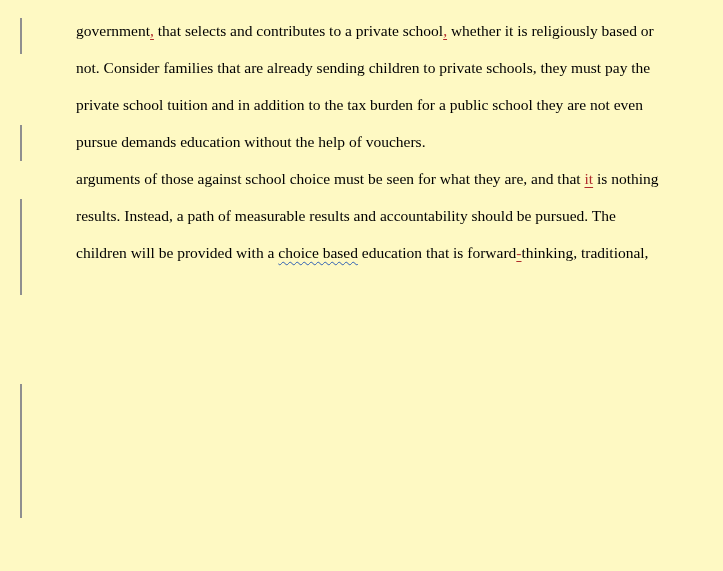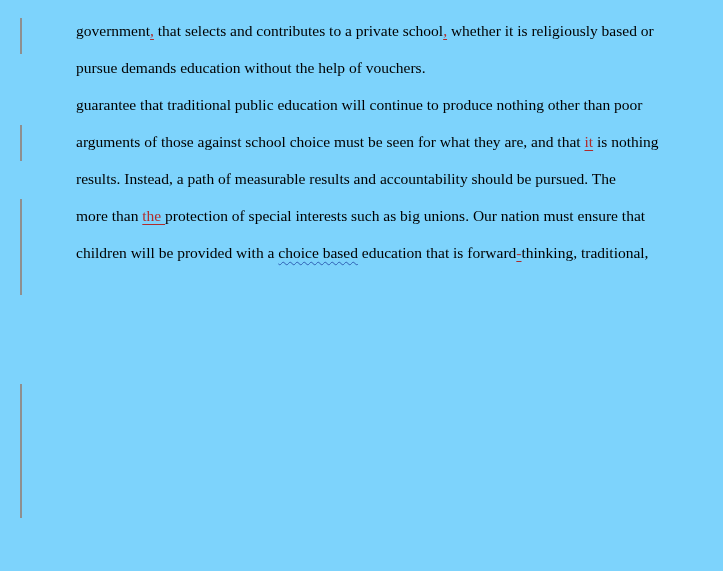--- a/index.html
+++ b/index.html
@@ -4,21 +4,21 @@
 <style>
   html, body {
     margin: 0;
     padding: 0;
     background: #ffffff;
   }
   .page {
     position: relative;
     width: 723px;
     height: 571px;
-    background: #7dd3fc;
+    background: #fef9c3;
     overflow: hidden;
     font-family: "Liberation Serif", serif;
   }
   .change-bar {
     position: absolute;
     left: 20px;
     width: 2px;
     background: var(--bar-color, #8f8f8f);
   }
   .text-block {
@@ -63,20 +63,20 @@
 
 <div class="page">
   <div id="change-bars">
       <div class="change-bar" style="top: 18px; height: 36px;"></div>
       <div class="change-bar" style="top: 125px; height: 36px;"></div>
       <div class="change-bar" style="top: 199px; height: 96px;"></div>
       <div class="change-bar" style="top: 384px; height: 134px;"></div>
     </div>
   <div id="text-block" class="text-block">
       <div class="line"><span class="seg-normal">government</span><span class="seg-ins">,</span><span class="seg-normal"> that selects and contributes to a private school</span><span class="seg-ins">,</span><span class="seg-normal"> whether it is religiously based or</span></div>
+      <div class="line"><span class="seg-normal">not. Consider families that are already sending children to private schools, they must pay the</span></div>
+      <div class="line"><span class="seg-normal">private school tuition and in addition to the tax burden for a public school they are not even</span></div>
       <div class="line"><span class="seg-normal">pursue demands education without the help of vouchers.</span></div>
-      <div class="line"><span class="seg-normal">guarantee that traditional public education will continue to produce nothing other than poor</span></div>
       <div class="line"><span class="seg-normal">arguments of those against school choice must be seen for what they are, and that </span><span class="seg-ins">it</span><span class="seg-normal"> is nothing</span></div>
       <div class="line"><span class="seg-normal">results. Instead, a path of measurable results and accountability should be pursued. The</span></div>
-      <div class="line"><span class="seg-normal">more than </span><span class="seg-ins">the </span><span class="seg-normal">protection of special interests such as big unions. Our nation must ensure that</span></div>
       <div class="line"><span class="seg-normal">children will be provided with a </span><span class="seg-squiggle">choice based</span><span class="seg-normal"> education that is forward</span><span class="seg-ins">-</span><span class="seg-normal">thinking, traditional,</span></div>
     </div>
 </div>
 
 </body></html>

